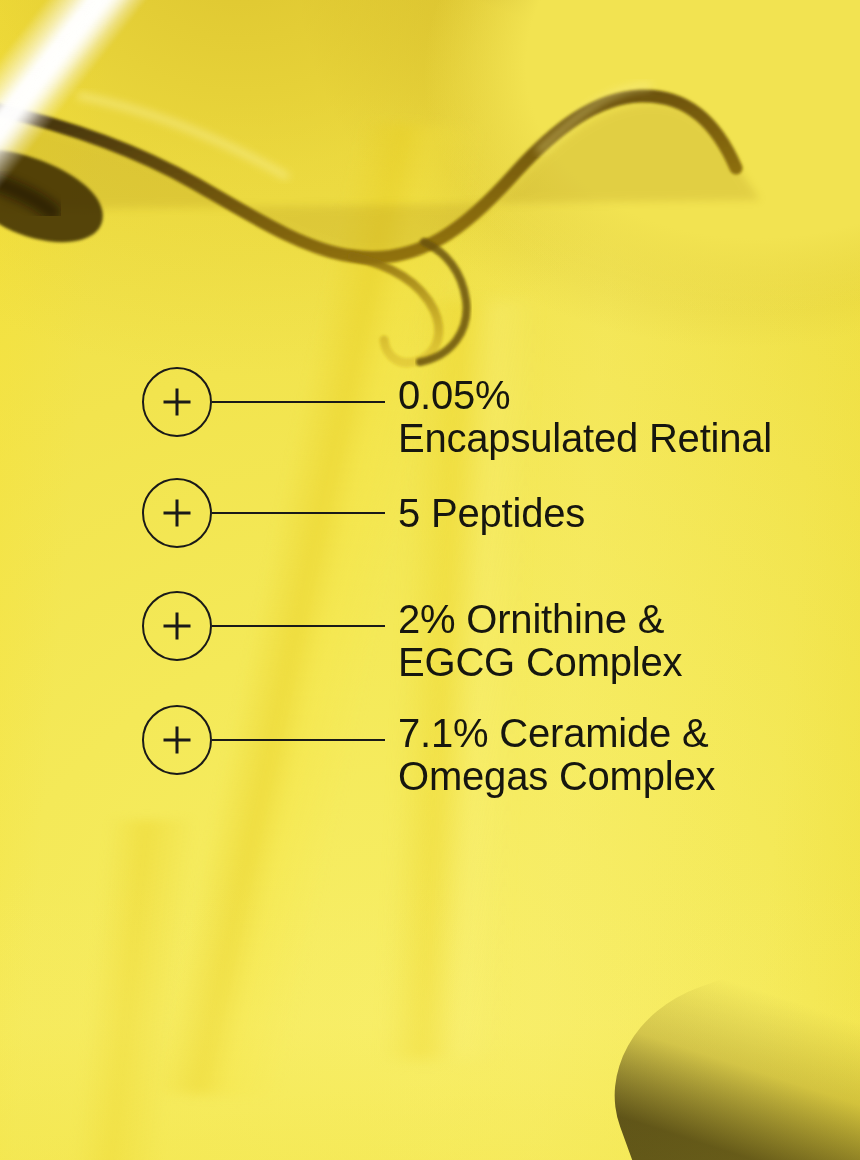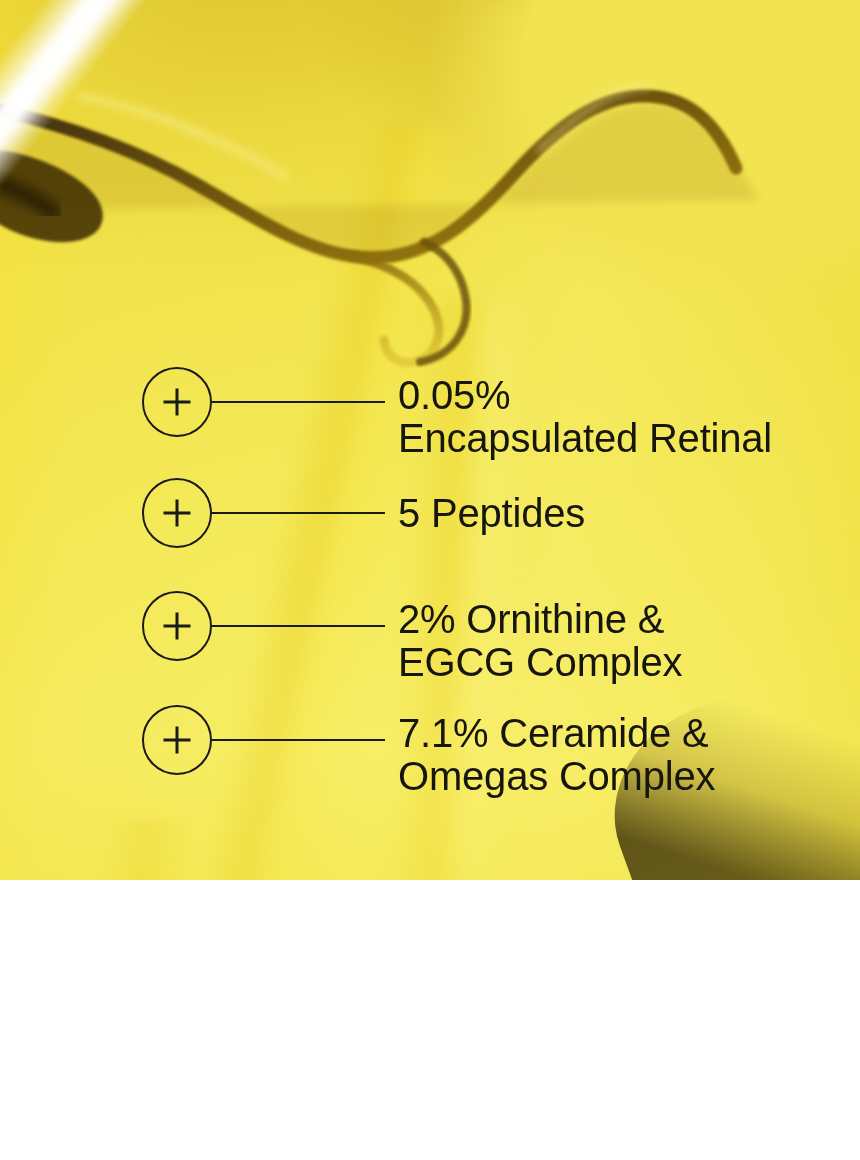--- a/index.html
+++ b/index.html
@@ -8,21 +8,21 @@
     padding: 0;
     background: #ffffff;
   }
   body {
     font-family: "Liberation Sans", sans-serif;
   }
 
   .stage {
     position: relative;
     width: 860px;
-    height: 880px;
+    height: 1160px;
     overflow: hidden;
     background: #a16207;
   }
 
   
   .tex {
     position: absolute;
     inset: 0;
     pointer-events: none;
   }

